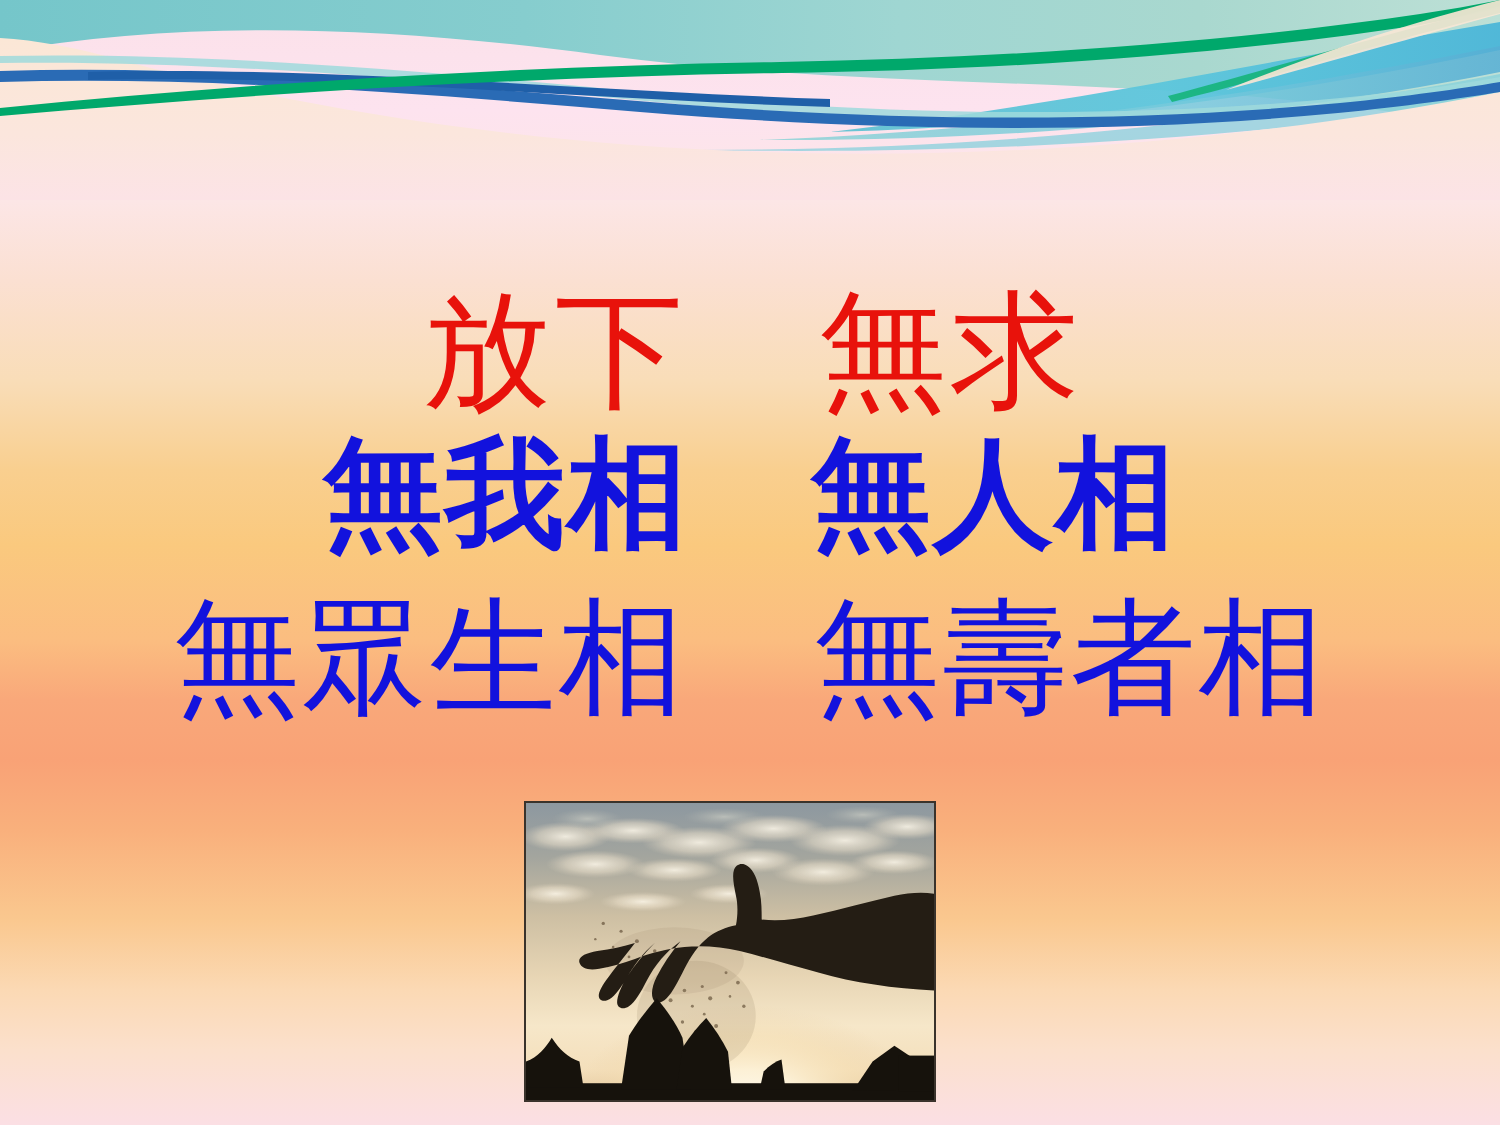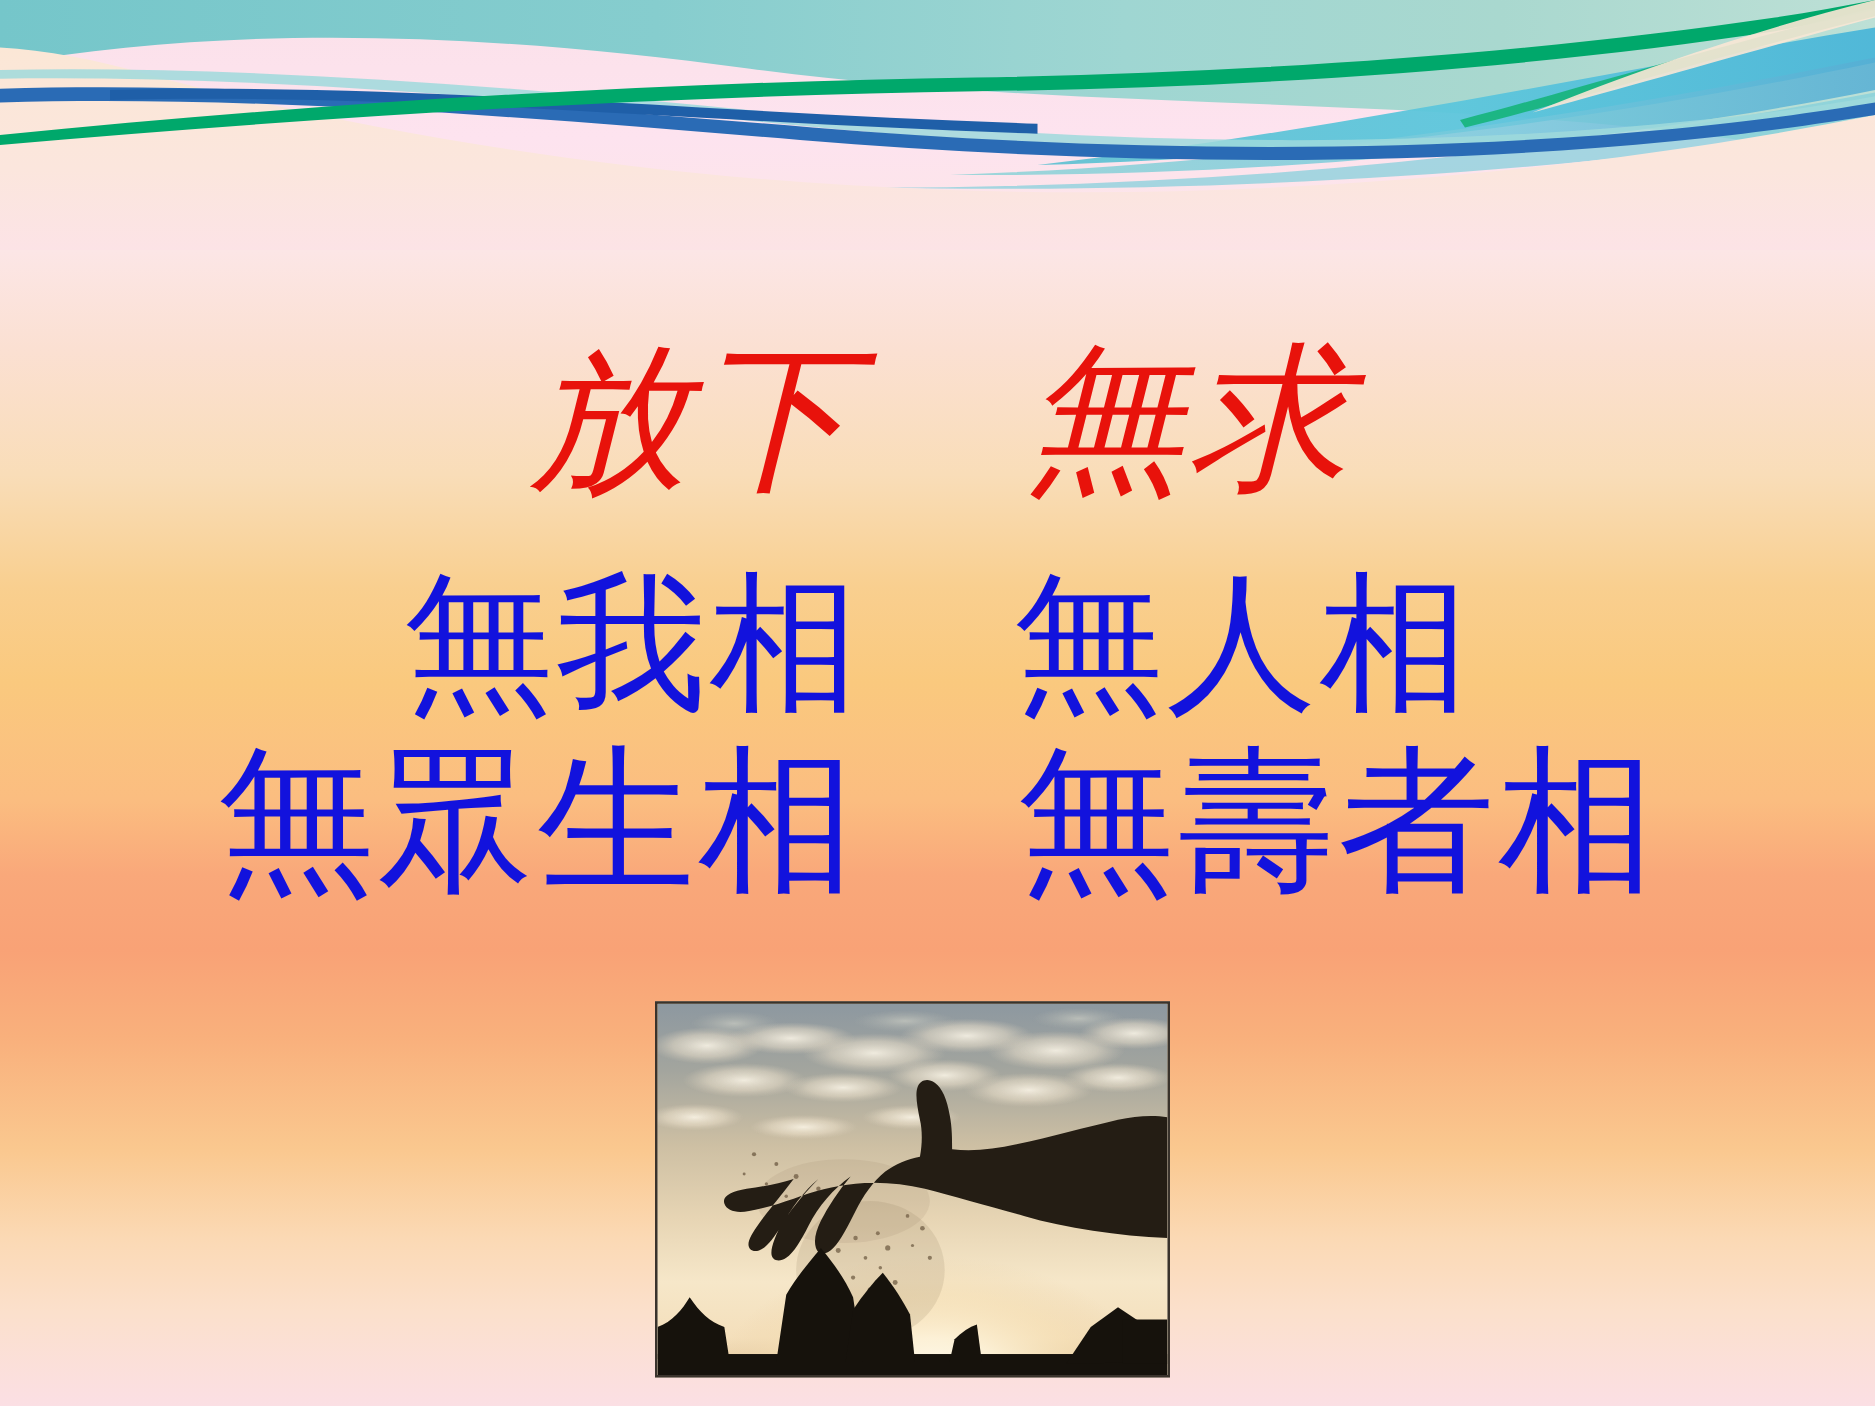--- a/index.html
+++ b/index.html
@@ -59,36 +59,36 @@
   .poem-line {
     width: 100%;
     text-align: center;
     white-space: pre;
     line-height: 1.0;
     font-weight: 400;
   }
 
   .line-red {
     position: absolute;
-    top: 272px;
+    top: 288px;
     left: 0;
     color: #e8120b;
     font-size: 128px;
     letter-spacing: 4px;
     text-indent: 6px;
-    font-style: italic;
   }
 
   .line-blue-1 {
     position: absolute;
-    top: 456px;
+    top: 435px;
     left: 0;
     color: #1212dd;
     font-size: 120px;
     letter-spacing: 2px;
+    font-weight: bold;
   }
 
   .line-blue-2 {
     position: absolute;
     top: 596px;
     left: 0;
     color: #1212dd;
     font-size: 126px;
     letter-spacing: 2px;
   }

